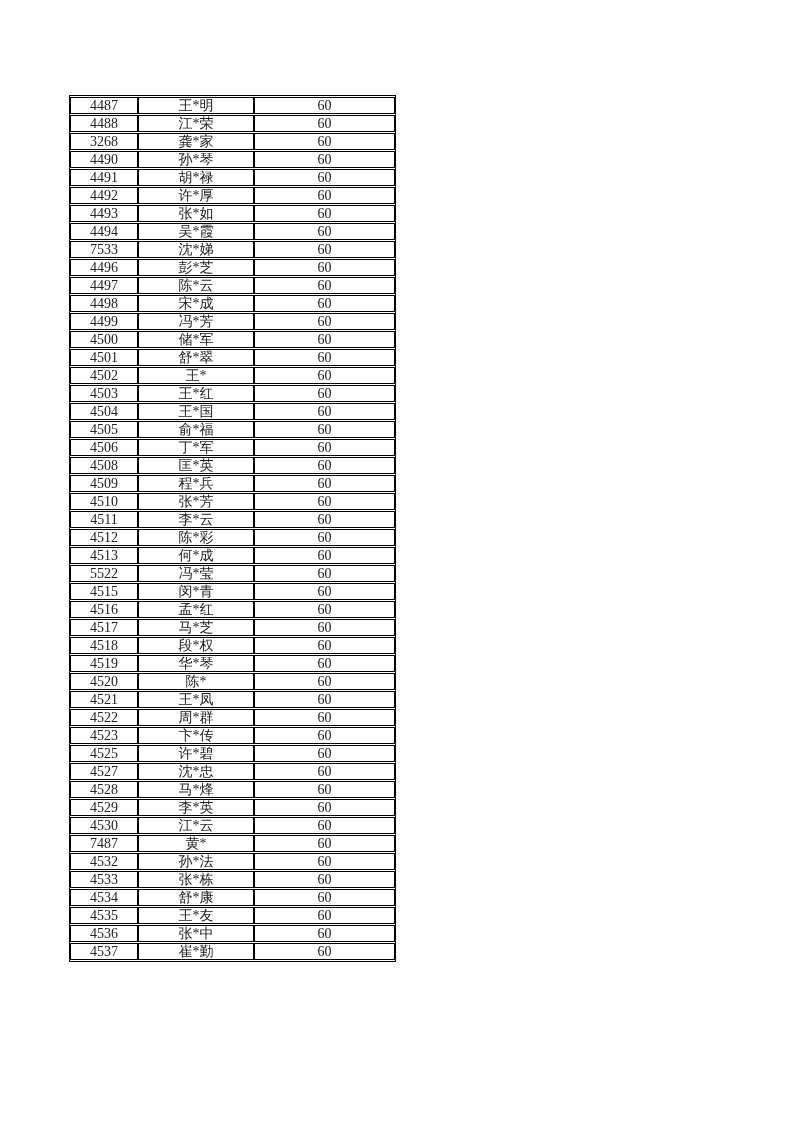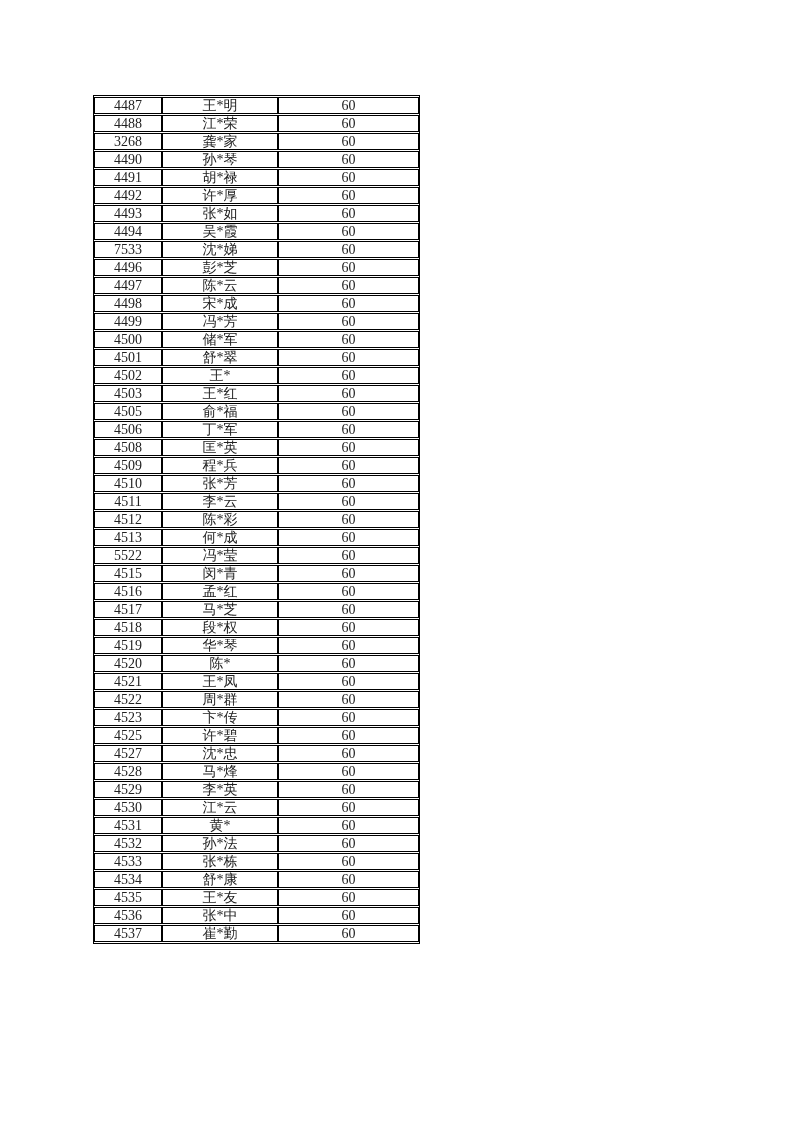--- a/index.html
+++ b/index.html
@@ -7,21 +7,20 @@
     padding: 0;
     background: #ffffff;
   }
   .page {
     position: relative;
     width: 715px;
     height: 1122px;
     background: #ffffff;
     overflow: hidden;
     font-family: "Liberation Serif", "DejaVu Serif", serif;
-    margin-left: 24px;
   }
   .table-wrap {
     position: absolute;
     left: 69px;
     top: 95px;
   }
   table.score-table {
     border-collapse: separate;
     border-spacing: 0 1px;
     border: 1px solid #000000;
@@ -128,20 +127,25 @@
             <td class="c0">4502</td>
             <td class="c1">王*</td>
             <td class="c2">60</td>
           </tr>
           <tr>
             <td class="c0">4503</td>
             <td class="c1">王*红</td>
             <td class="c2">60</td>
           </tr>
           <tr>
+            <td class="c0">4504</td>
+            <td class="c1">王*国</td>
+            <td class="c2">60</td>
+          </tr>
+          <tr>
             <td class="c0">4505</td>
             <td class="c1">俞*福</td>
             <td class="c2">60</td>
           </tr>
           <tr>
             <td class="c0">4506</td>
             <td class="c1">丁*军</td>
             <td class="c2">60</td>
           </tr>
           <tr>
@@ -243,21 +247,21 @@
             <td class="c0">4529</td>
             <td class="c1">李*英</td>
             <td class="c2">60</td>
           </tr>
           <tr>
             <td class="c0">4530</td>
             <td class="c1">江*云</td>
             <td class="c2">60</td>
           </tr>
           <tr>
-            <td class="c0">4531</td>
+            <td class="c0">7487</td>
             <td class="c1">黄*</td>
             <td class="c2">60</td>
           </tr>
           <tr>
             <td class="c0">4532</td>
             <td class="c1">孙*法</td>
             <td class="c2">60</td>
           </tr>
           <tr>
             <td class="c0">4533</td>

